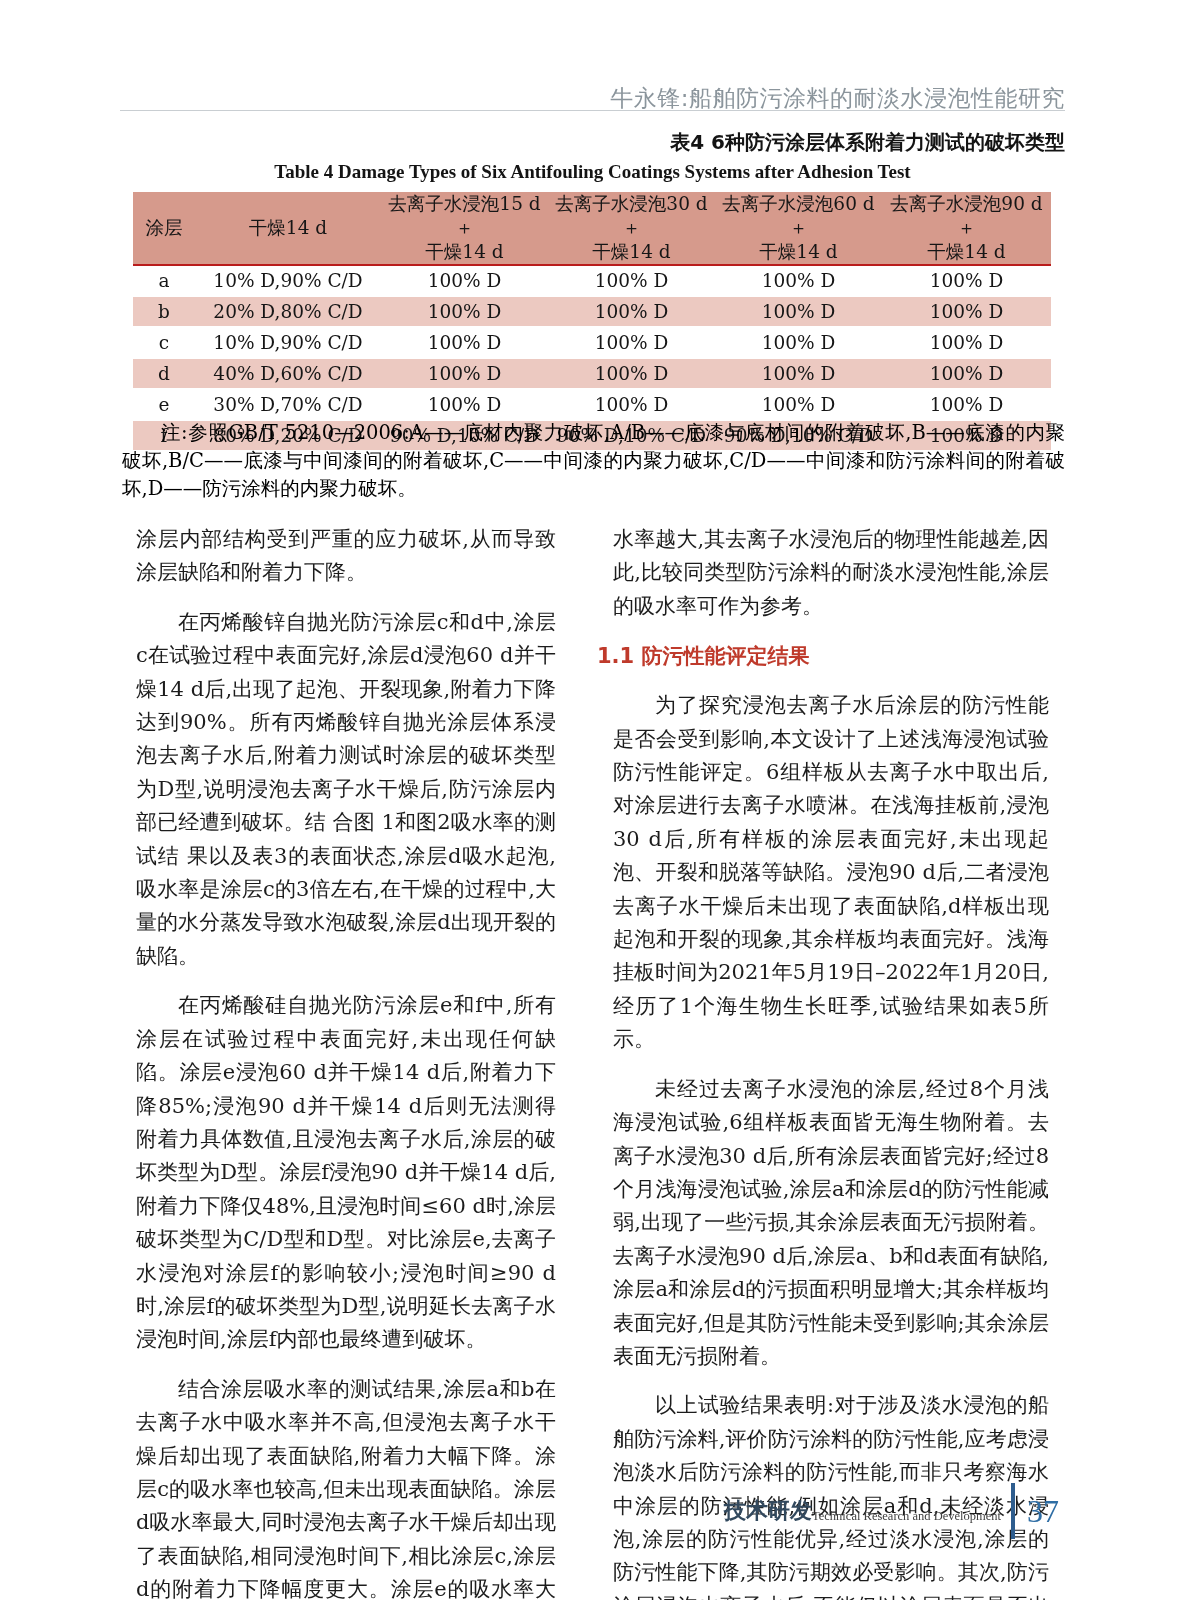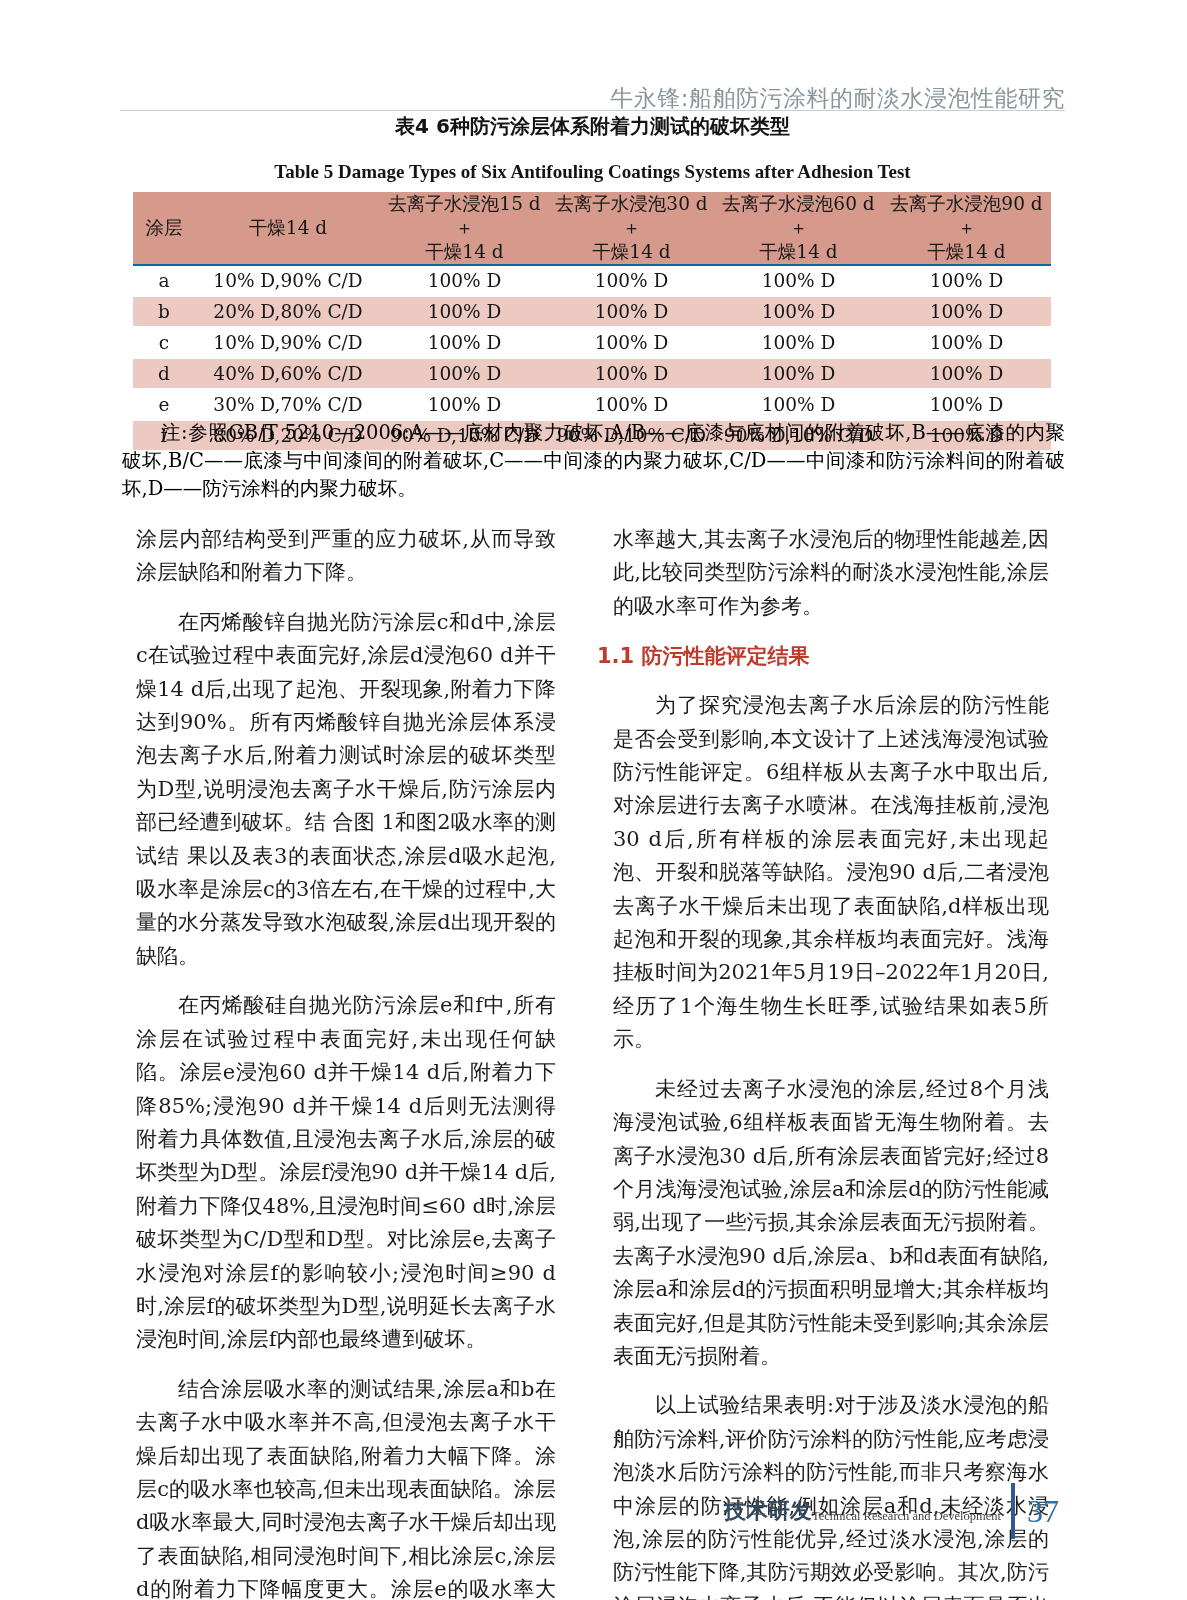--- a/index.html
+++ b/index.html
@@ -9,38 +9,38 @@
   }
   
   .running-head{
     position:absolute;top:83px;left:120px;width:945px;text-align:right;
     font-family:"DejaVu Sans","Liberation Sans",sans-serif;
     font-size:23px;color:#8b959c;letter-spacing:.5px;
   }
   .head-rule{position:absolute;top:110px;left:120px;width:945px;height:1px;background:#c9ced2;}
   
   .caption-zh{
-    position:absolute;top:113px;left:120px;width:945px;text-align:center;
+    position:absolute;top:129px;left:120px;width:945px;text-align:right;
     font-family:"DejaVu Sans","Liberation Sans",sans-serif;font-weight:bold;
     font-size:20px;color:#141414;
   }
   .caption-en{
     position:absolute;top:161px;left:120px;width:945px;text-align:center;
     font-family:"Liberation Serif","DejaVu Serif",serif;font-weight:bold;
     font-size:19px;color:#141414;
   }
   
   .af-table{
     position:absolute;top:192px;left:133px;width:918px;
     border-collapse:collapse;table-layout:fixed;
     font-size:18.5px;color:#161616;
   }
   .af-table th{
     background:#d69a8c;font-weight:normal;height:52px;vertical-align:middle;
-    text-align:center;line-height:24px;padding:0;border-bottom:2px solid #0369a1;margin-top:7px;
+    text-align:center;line-height:24px;padding:0;border-bottom:2px solid #b91c1c;margin-top:7px;
   }
   .af-table th .l2{display:block;}
   .af-table td{
     height:29px;text-align:center;vertical-align:middle;padding:0;
     border-bottom:2px solid #ffffff;
   }
   .af-table tr.alt td{background:#ecc9c1;}
   
   .note{
     position:absolute;top:419px;left:122px;width:943px;
@@ -81,21 +81,21 @@
 </style>
 </head>
 <body>
 
 <div class="page">
 
   <div class="running-head">牛永锋:船舶防污涂料的耐淡水浸泡性能研究</div>
   <div class="head-rule"></div>
 
   <div class="caption-zh">表4  6种防污涂层体系附着力测试的破坏类型</div>
-  <div class="caption-en">Table 5  Damage Types of Six Antifouling Coatings Systems after Adhesion Test</div>
+  <div class="caption-en">Table 4  Damage Types of Six Antifouling Coatings Systems after Adhesion Test</div>
 
   <table class="af-table">
     <colgroup>
       <col style="width:62px">
         <col style="width:186px">
       <col style="width:167px">
         <col style="width:167px">
         <col style="width:167px">
         <col>
     </colgroup>

